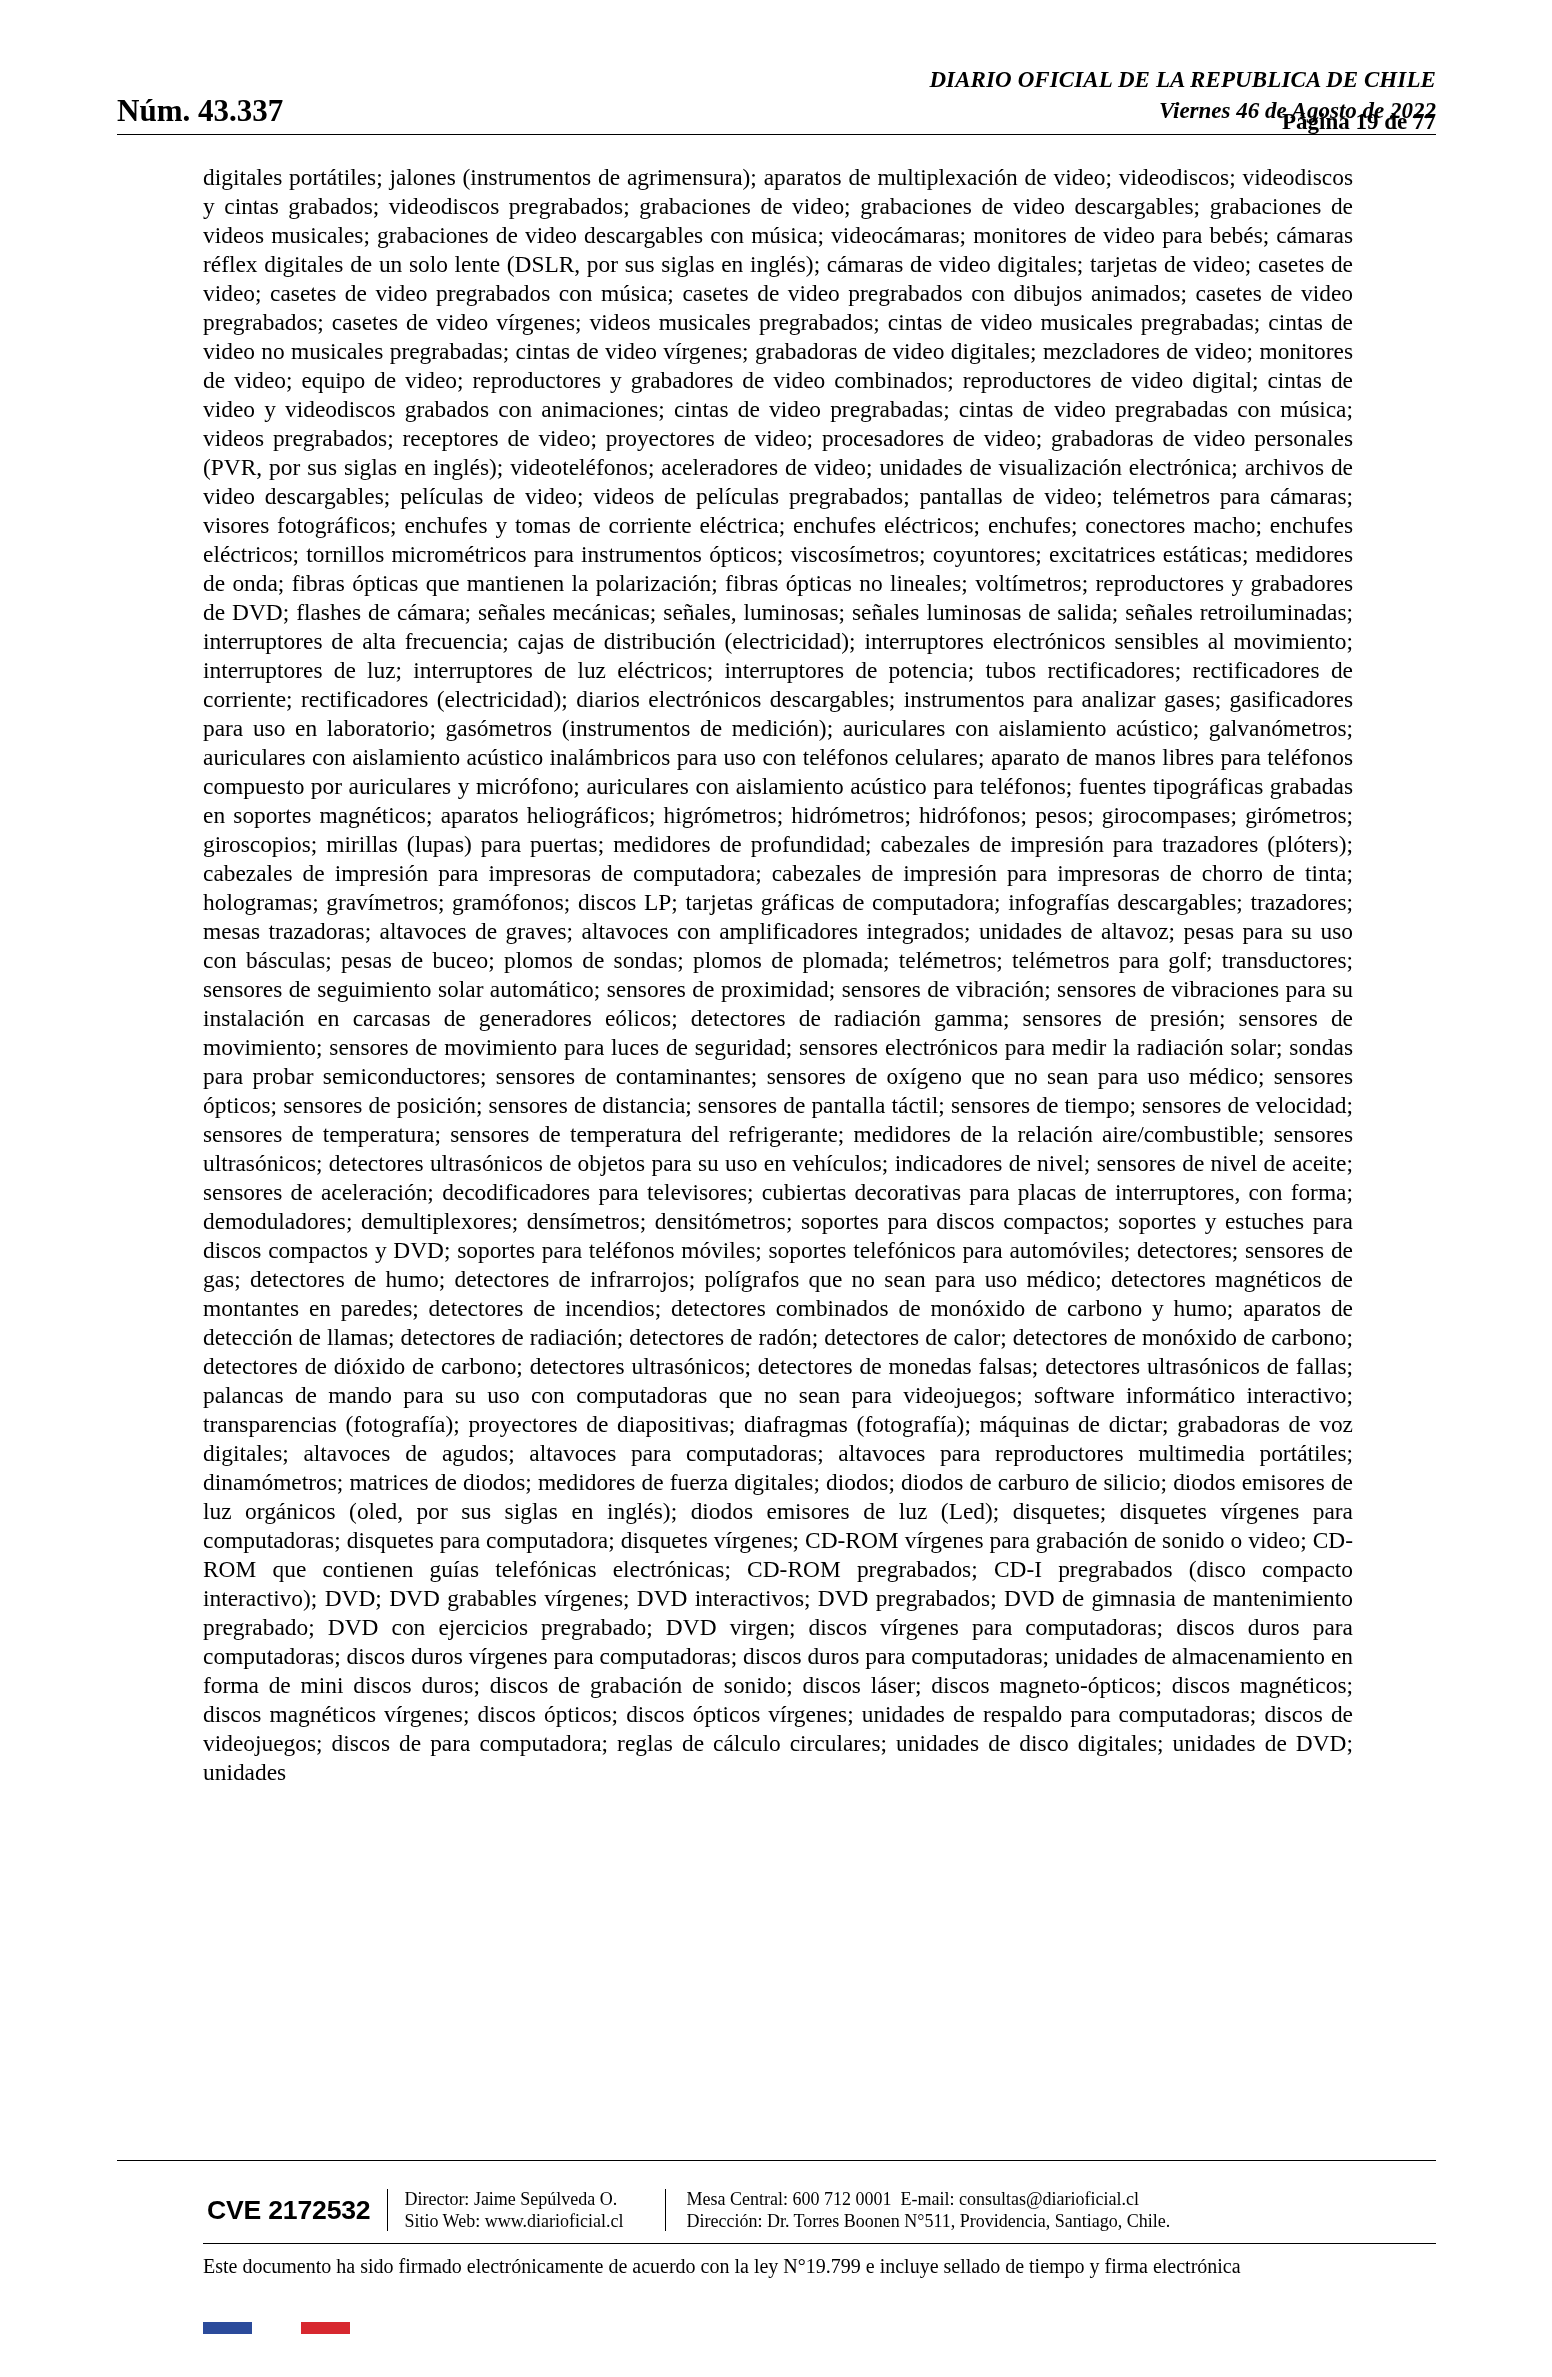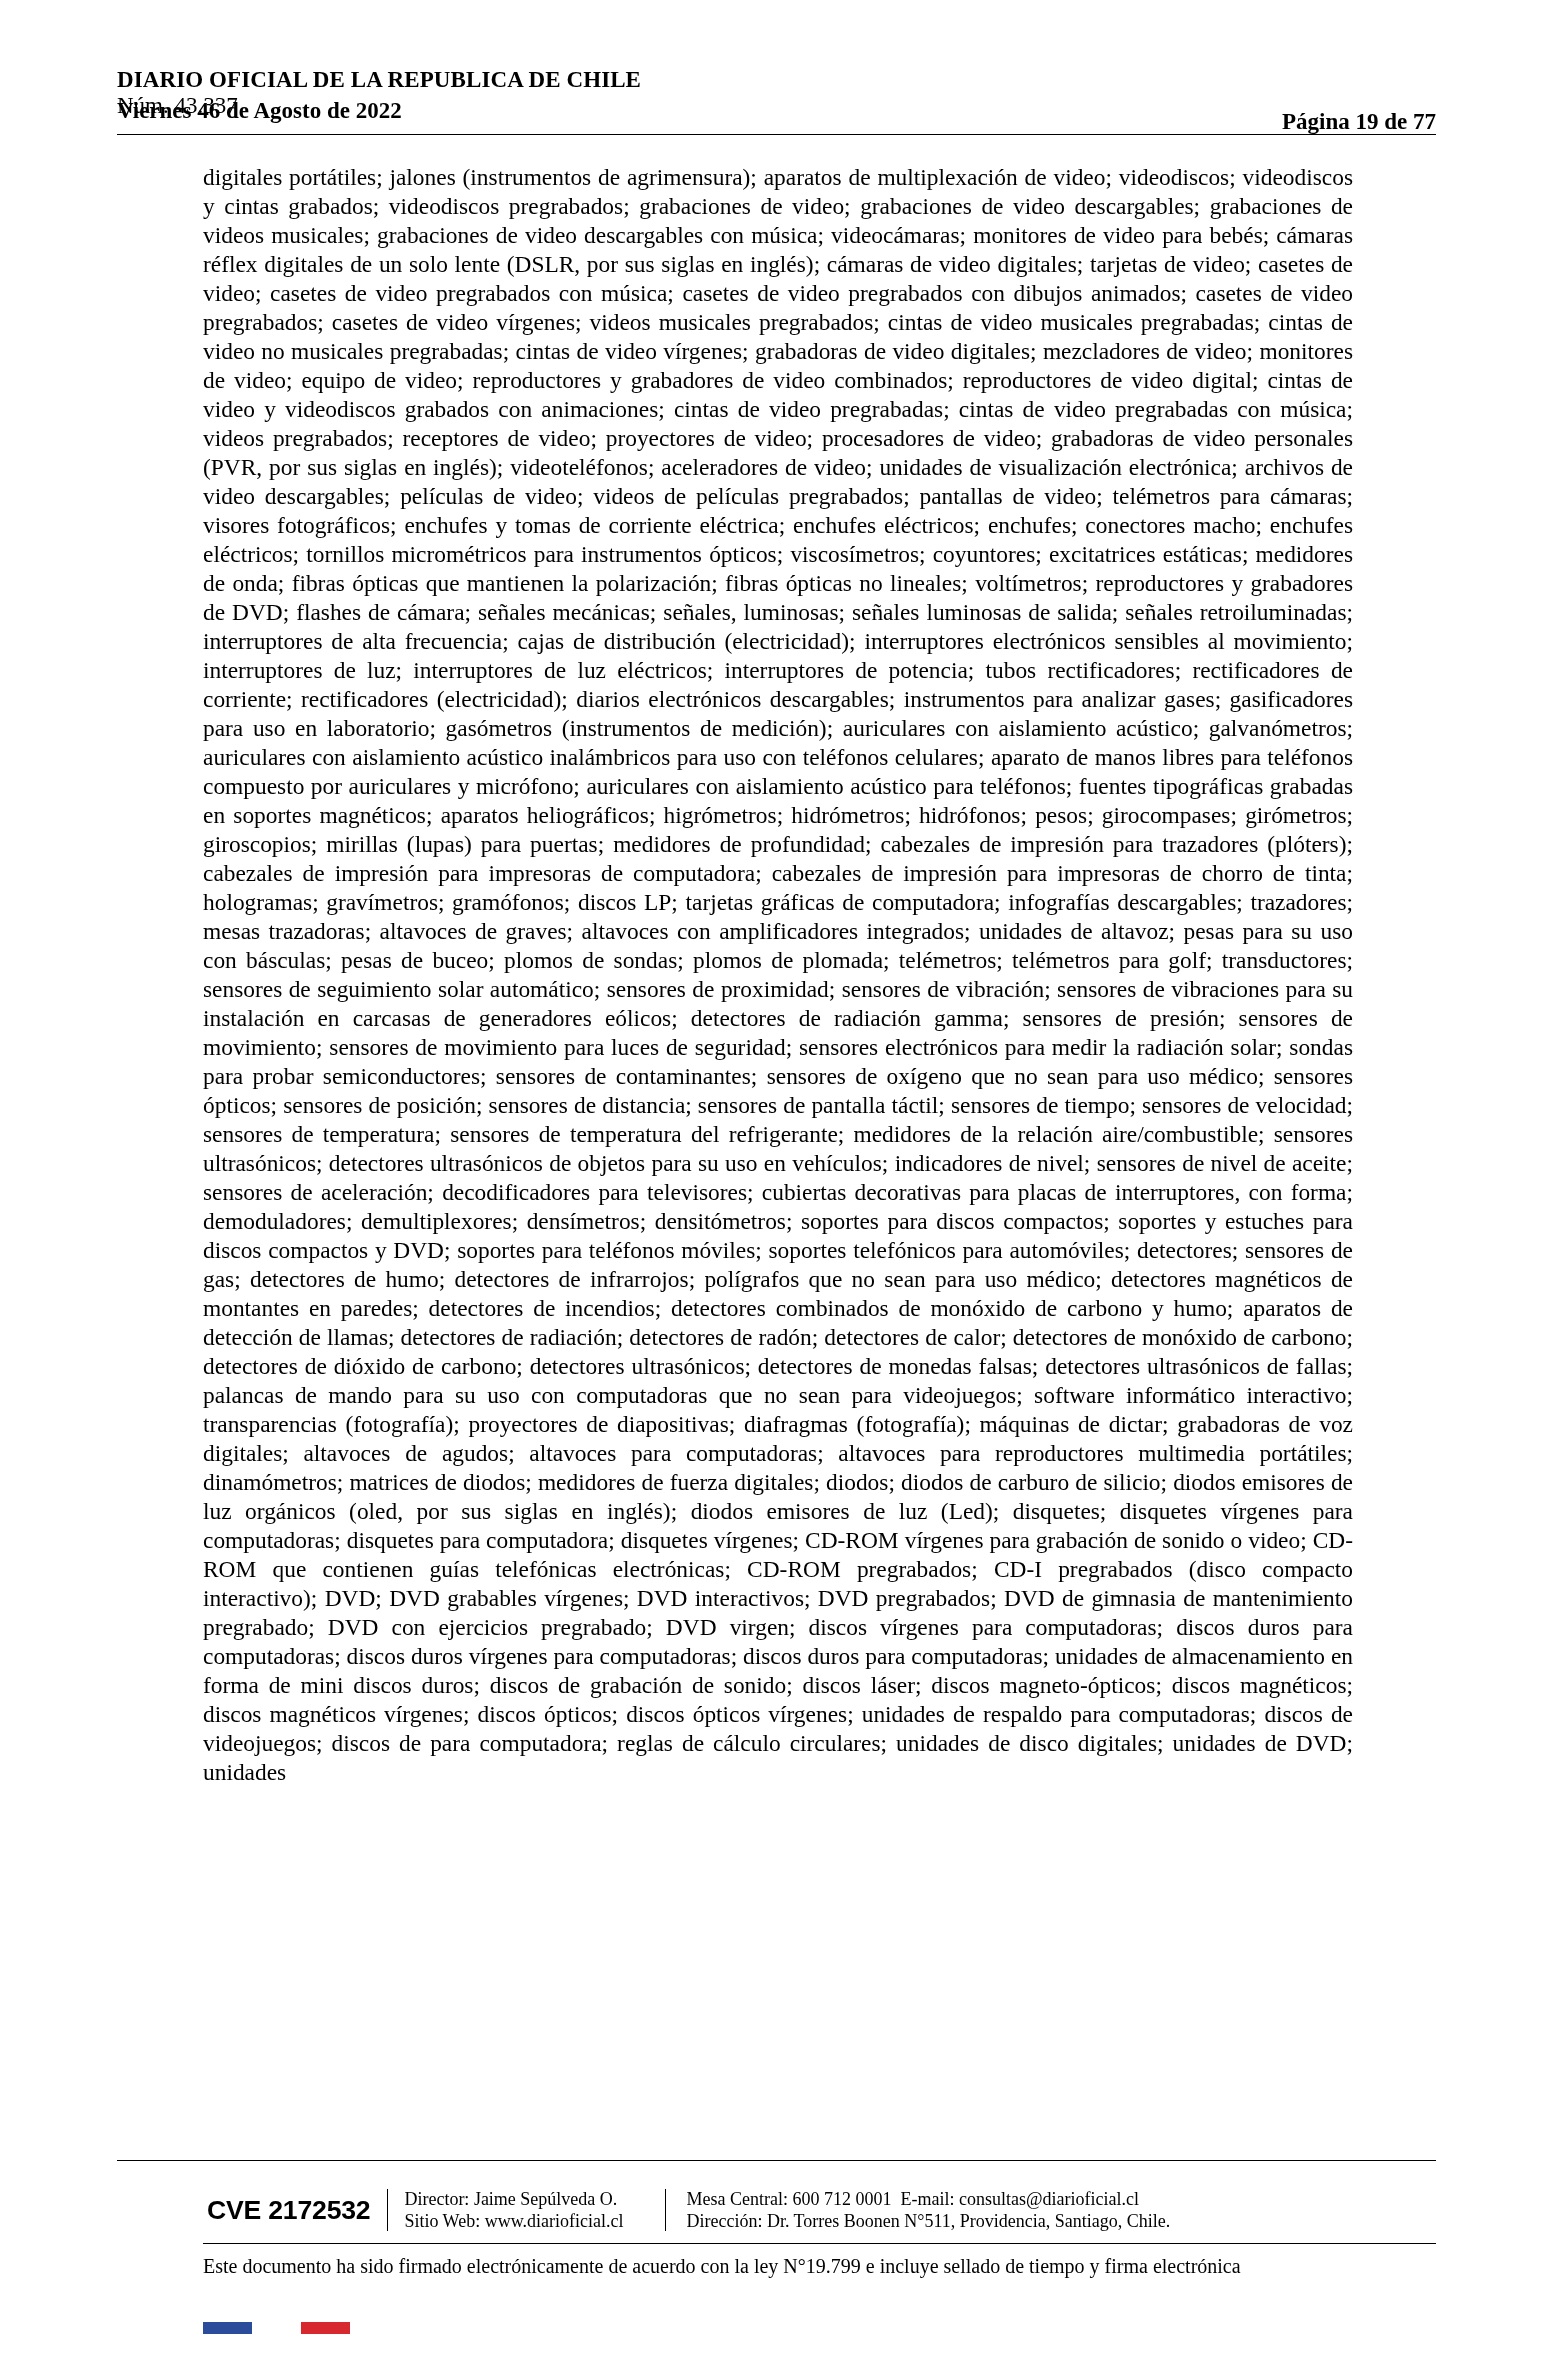--- a/index.html
+++ b/index.html
@@ -25,39 +25,40 @@
 
   
   .header {
     position: absolute;
     top: 66px;
     left: 117px;
     right: 117px;
     height: 53px;
   }
   .header-center {
-    text-align: left;
+    text-align: right;
     line-height: 1.25;
+    font-style: italic;
   }
   .header-title {
     font-weight: bold;
     font-size: 23px;
     letter-spacing: 0.1px;
   }
   .header-date {
     font-weight: bold;
     font-size: 23px;
     margin-top: 2.7px;
   }
   .header-left {
     position: absolute;
     left: 0;
     top: 26.6px;
-    font-weight: normal;
-    font-size: 23px;
+    font-weight: bold;
+    font-size: 31px;
   }
   .header-right {
     position: absolute;
     right: 0;
     top: 26.6px;
     font-weight: bold;
     font-size: 23px;
     margin-top: 16px;
   }
   .header-rule {

